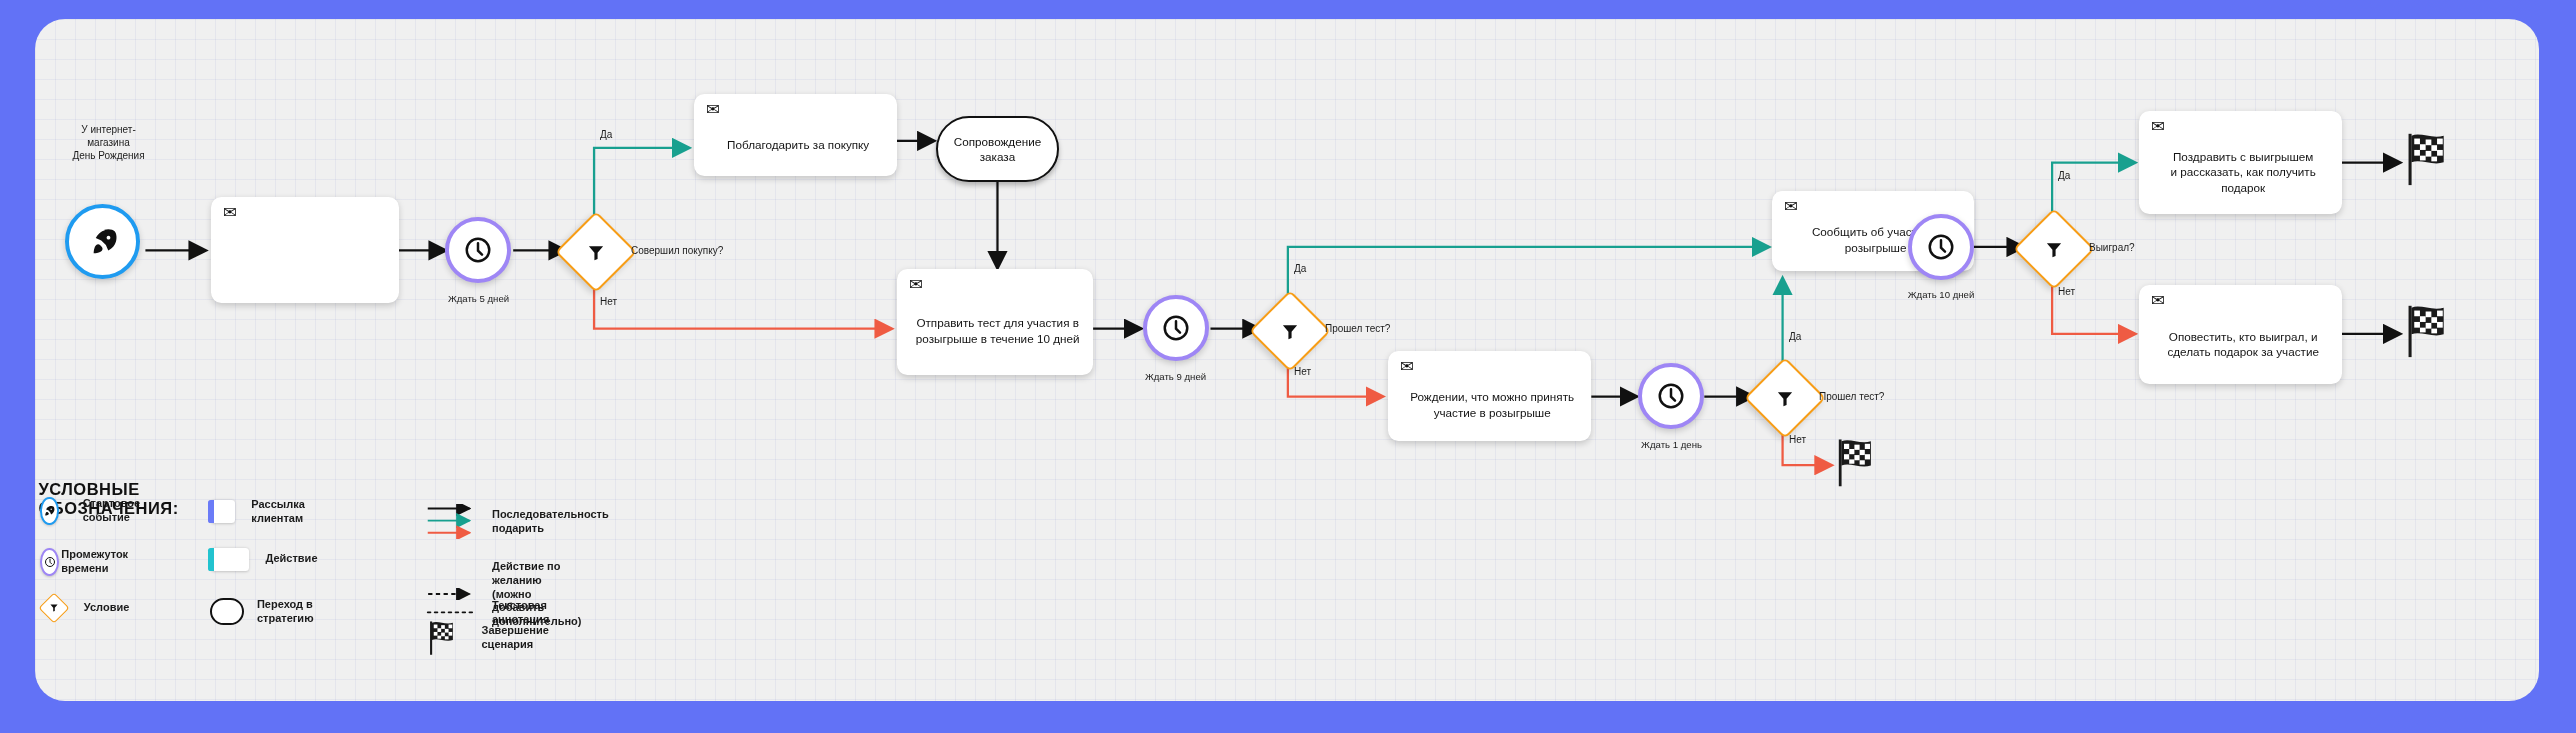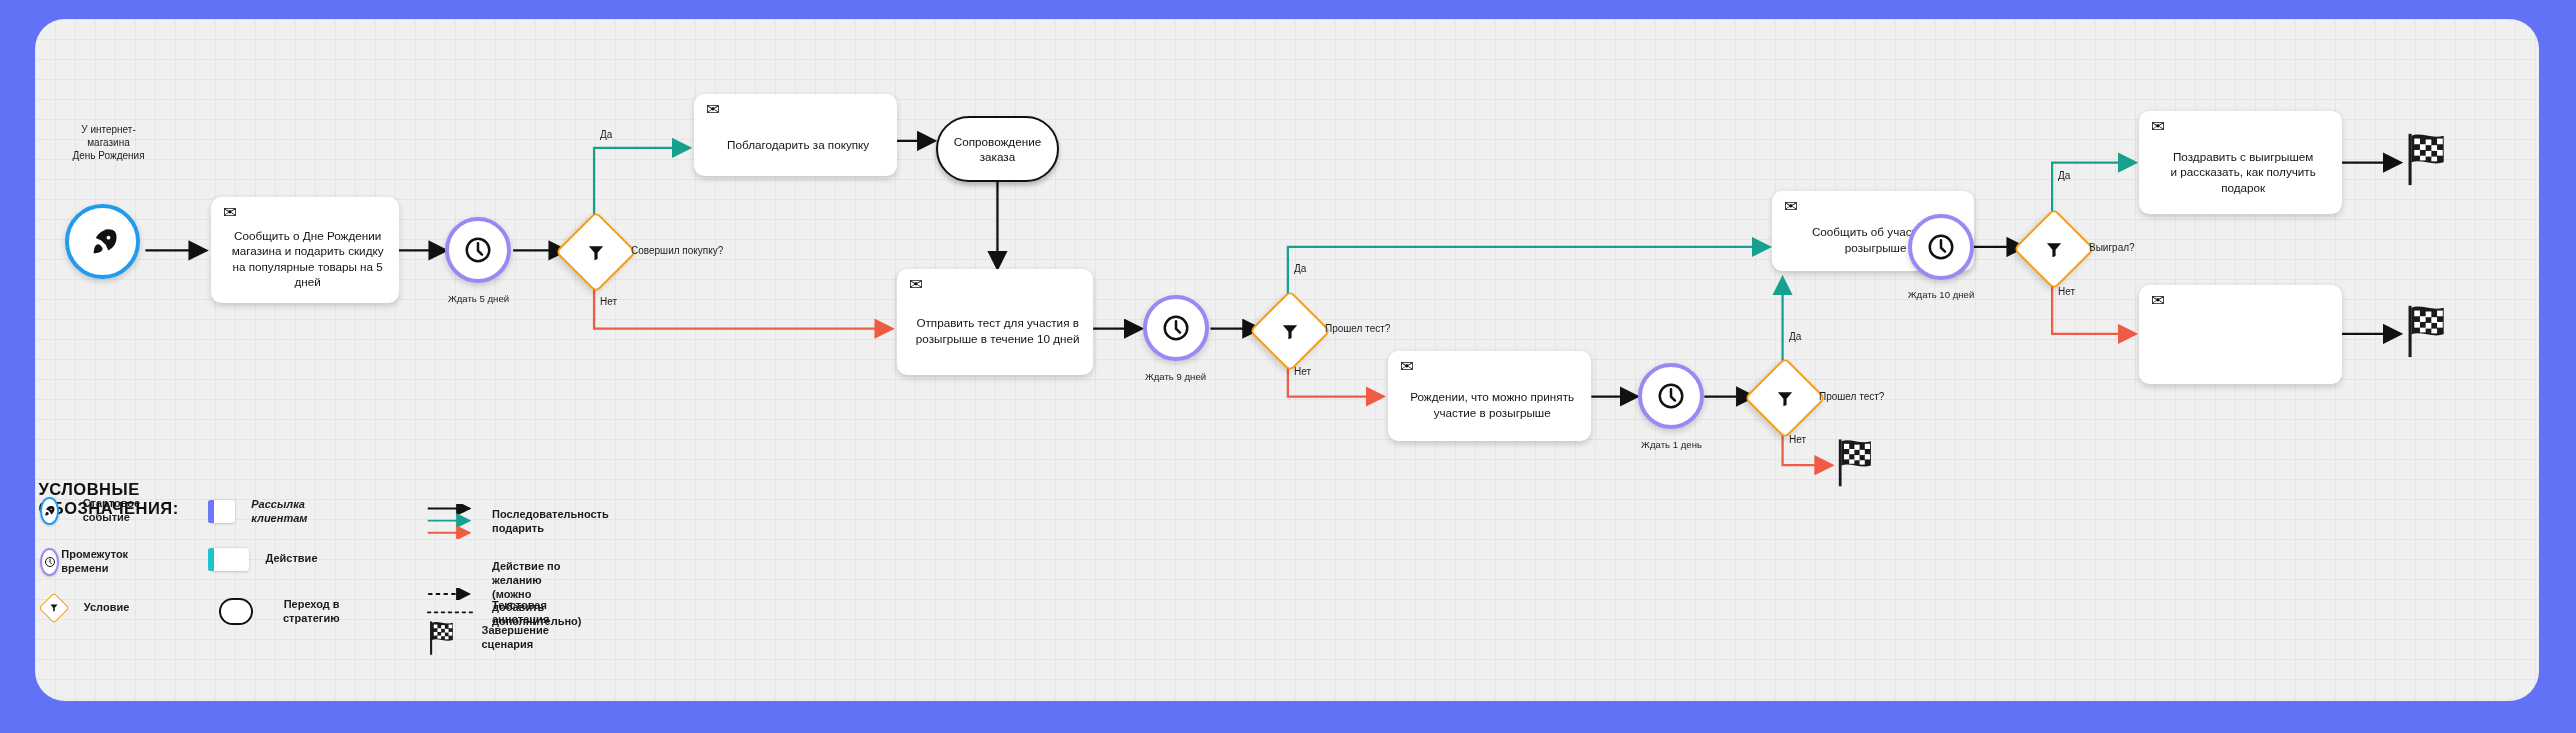--- a/index.html
+++ b/index.html
@@ -178,21 +178,20 @@
       <span>
         <svg width="30" height="30" viewBox="0 0 24 24" fill="#111">
             <path d="M13.1 2.2c3.4-1 6.9-.2 8.2 1.1 1.3 1.3 2.1 4.8 1.1 8.2-.9 3-3 5.6-6.2 7.3l-1.9-4.4-3.7-3.7-4.4-1.9c1.7-3.2 4.3-5.3 7.3-6.2zM16.4 7c-.8 0-1.5.7-1.5 1.5S15.6 10 16.4 10s1.5-.7 1.5-1.5S17.2 7 16.4 7zM6.4 14.6c-1.4 1.4-1.8 4.2-1.9 6.4 2.2-.1 5-.5 6.4-1.9.9-.9 1-2.3.2-3.2l-1.5-1.5c-.9-.8-2.3-.7-3.2.2z"></path>
           </svg>
       </span>
     </div>
 
     <div class="node card" style="left:176px;top:178px;width:188px;height:106px;">
       <span class="stripe"></span>
       <span class="env">✉</span>
-      <span class="txt" style="padding-top:17.4px;">Сообщить о Дне Рождении магазина и подарить скидку на популярные товары на 5 дней</span>
     </div>
 
     <div class="node circ timer" style="left:410px;top:198px;width:66px;height:66px;">
       <span>
         <svg width="30" height="30" viewBox="0 0 24 24" fill="none" stroke="#111" stroke-width="2">
             <circle cx="12" cy="12" r="9"></circle>
             <path d="M12 6.5v6l3.2 3.2" stroke-linecap="round"></path>
           </svg>
       </span>
     </div>
@@ -332,20 +331,21 @@
     <div class="node card" style="left:2104px;top:92px;width:203px;height:103px;">
       <span class="stripe"></span>
       <span class="env">✉</span>
       <span class="txt" style="padding-top:19px;white-space:pre-line;">Поздравить с выигрышем
 и рассказать, как получить подарок</span>
     </div>
 
     <div class="node card" style="left:2104px;top:266px;width:203px;height:99px;">
       <span class="stripe"></span>
       <span class="env">✉</span>
+      <span class="txt" style="padding-top:19px;">Оповестить, кто выиграл, и сделать подарок за участие</span>
     </div>
 
     <div class="node" style="left:2370px;top:111px;width:47px;height:57px;">
       <svg width="47" height="57" viewBox="0 0 48 60">
         <rect x="3" y="4" width="3.2" height="54" fill="#1a1a1a"></rect>
         <path d="M6 6 C16 2, 28 10, 40 6 L40 34 C28 38, 16 30, 6 34 Z" fill="#1a1a1a"></path>
         <g fill="#fff">
           <rect x="9" y="9" width="6" height="6"></rect>
             <rect x="21" y="10" width="6" height="6"></rect>
             <rect x="33" y="9" width="6" height="6"></rect>
@@ -406,29 +406,29 @@
               <path d="M3 4h18l-7 8.2V20l-4 1.6v-9.4z"></path>
             </svg>
         </span>
         <span class="lg-text" style="margin-left:19px;">Условие</span>
       </div>
 
       <div class="lg-row" style="left:176px;top:479px;">
         <span class="lg-card">
             <i style="background:#6b7bf7;"></i>
           </span>
-        <span class="lg-text" style="margin-left:16.5px;font-style:italic;">Рассылка клиентам</span>
+        <span class="lg-text" style="margin-left:16.5px;">Рассылка клиентам</span>
       </div>
       <div class="lg-row" style="left:176px;top:529px;">
         <span class="lg-card">
             <i style="background:#22c3cf;"></i>
           </span>
         <span class="lg-text" style="margin-left:16.5px;">Действие</span>
       </div>
-      <div class="lg-row" style="left:184px;top:579px;text-align:right;">
+      <div class="lg-row" style="left:175px;top:579px;">
         <span class="lg-caps"></span>
         <span class="lg-text" style="margin-left:13px;">Переход в стратегию</span>
       </div>
 
       <div class="lg-row" style="left:391px;top:485px;">
         <span>
           <svg width="54" height="35" viewBox="0 0 62 40">
             <defs>
               <marker id="lk" markerWidth="8" markerHeight="8" refX="7" refY="4" orient="auto">
                   <path d="M0,0 L8,4 L0,8 z" fill="#111"></path>

